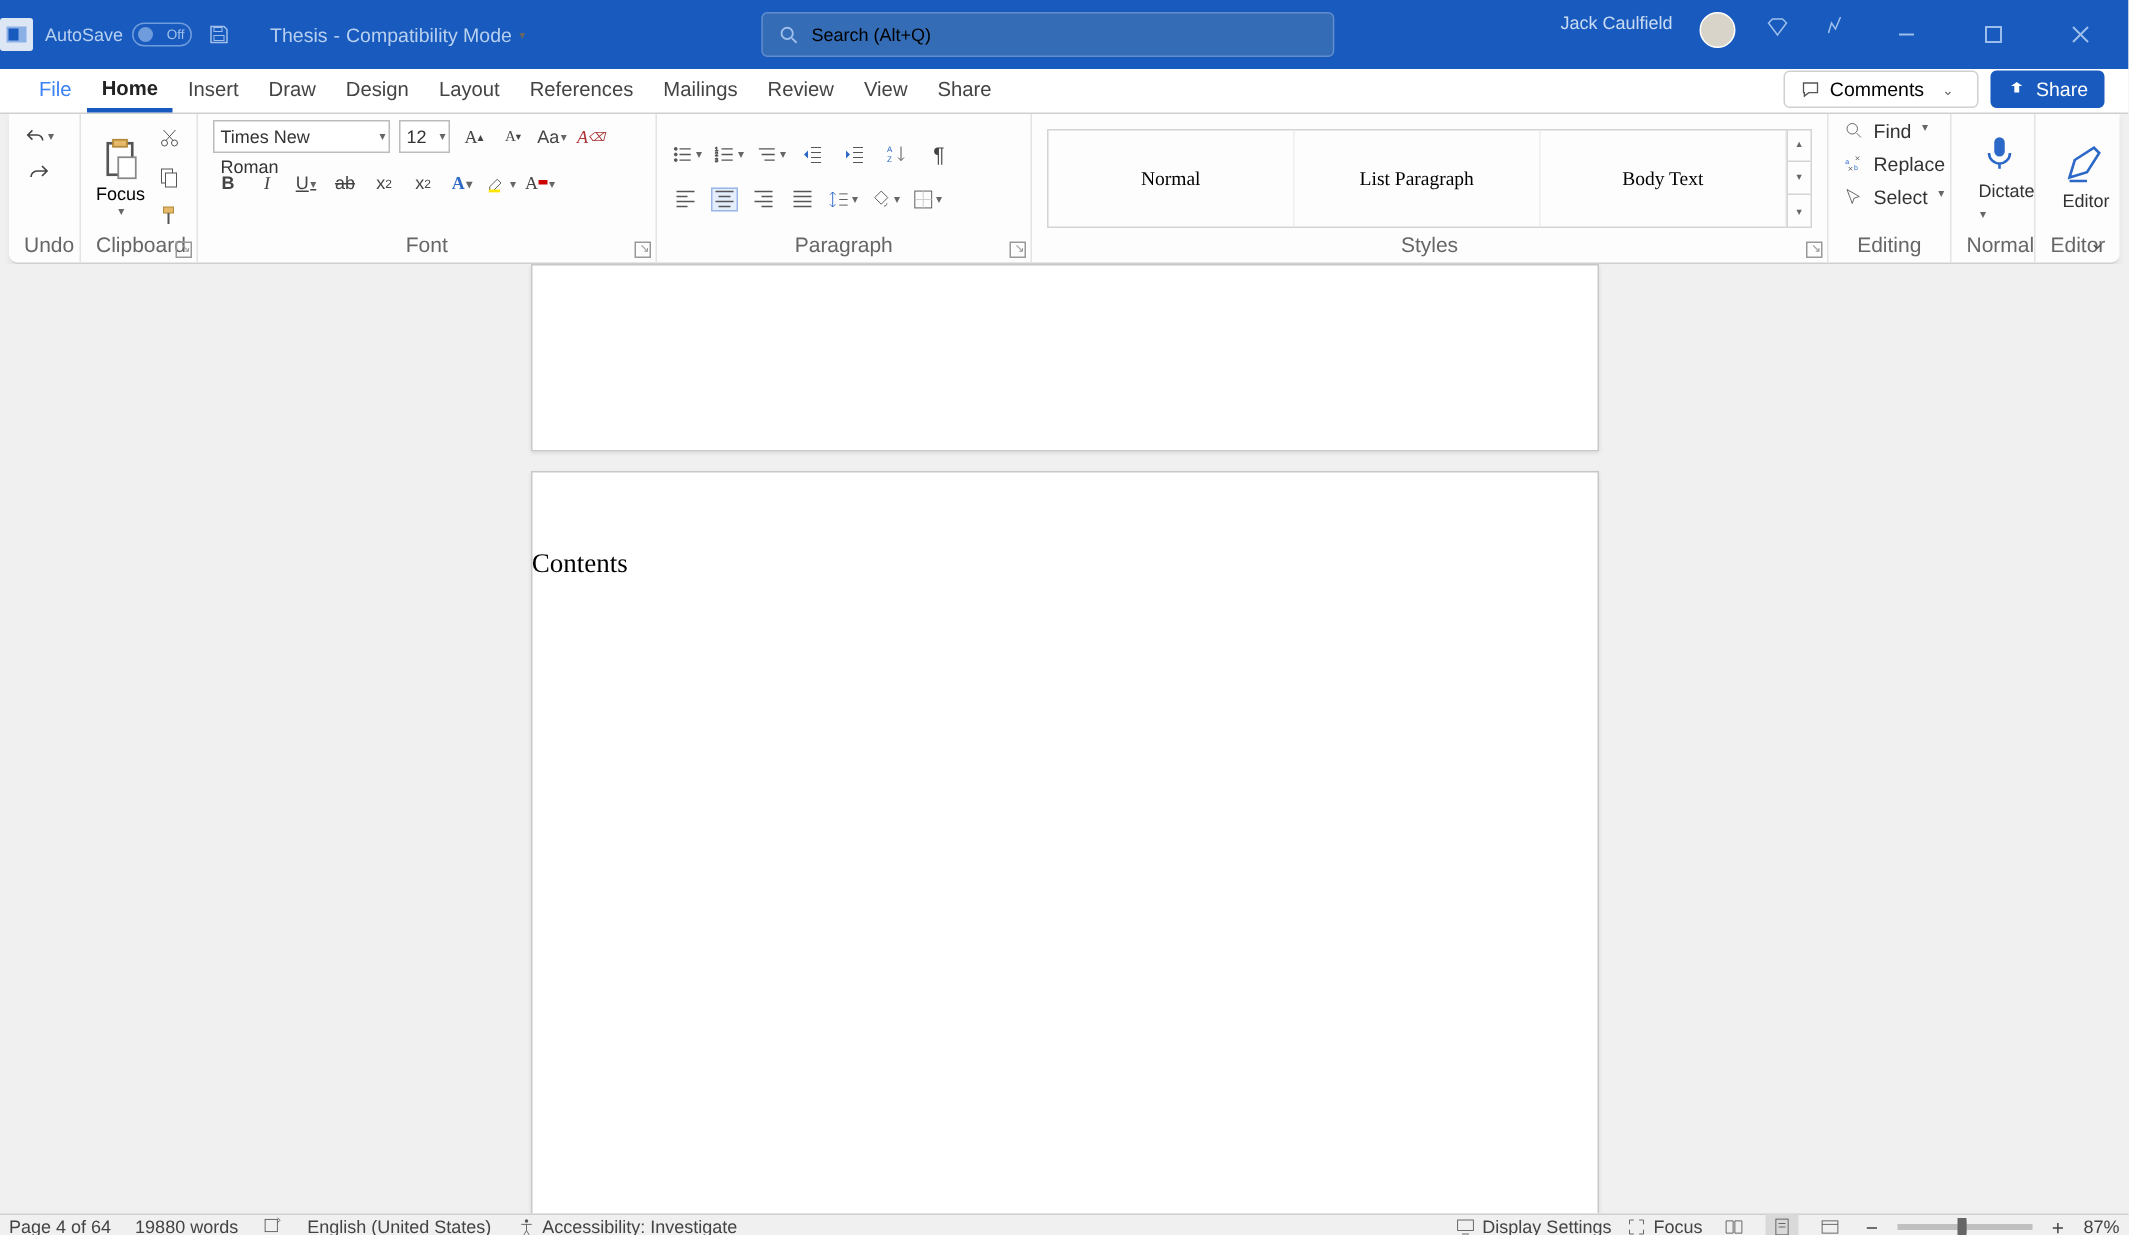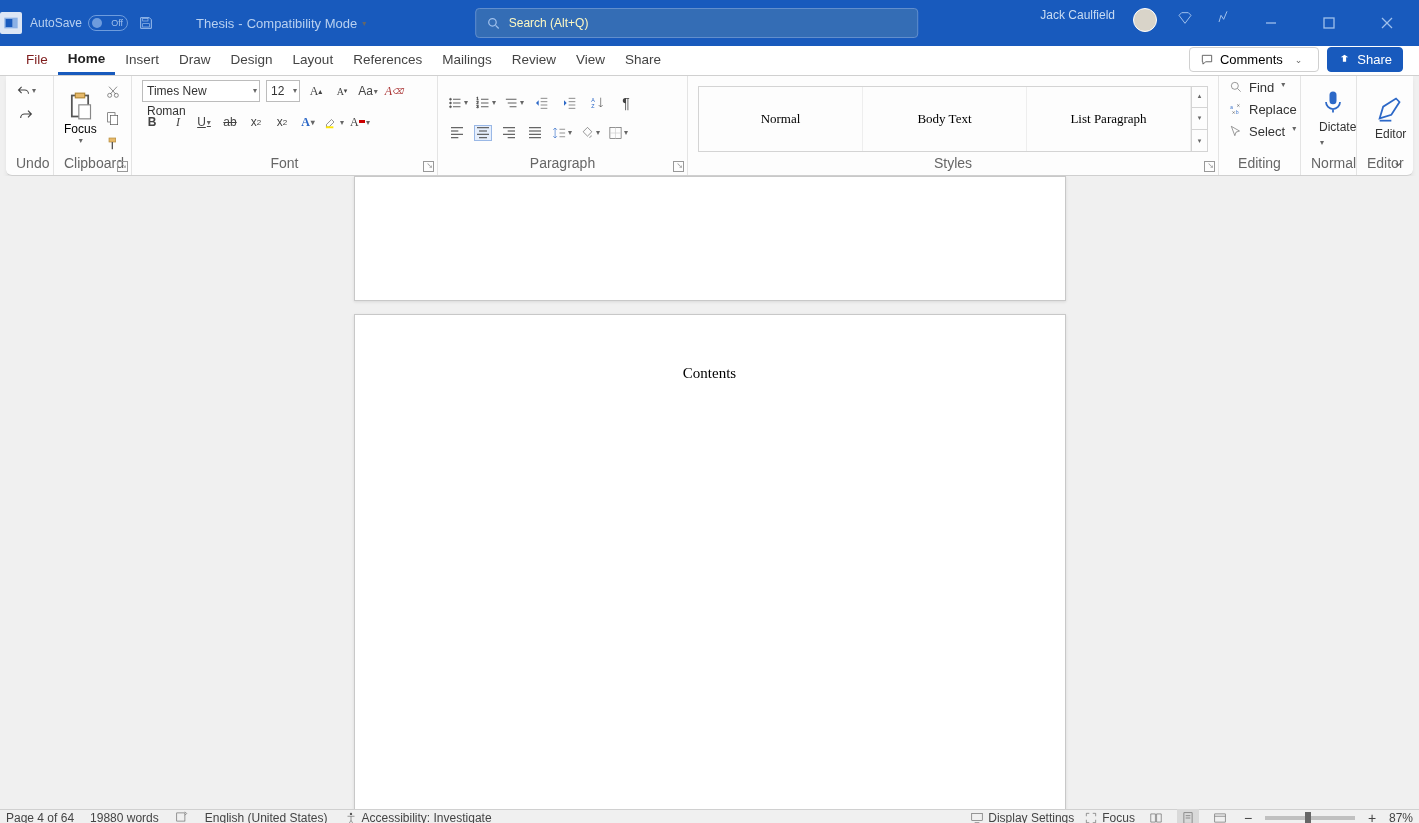--- a/index.html
+++ b/index.html
@@ -7,32 +7,32 @@
 
     
     .title-bar { height: 46px; background: #185abd; display: flex; align-items: center; color: #b8d0f0; position: relative; }
     .title-left { display: flex; align-items: center; gap: 8px; padding-left: 0; }
     .word-logo { width: 22px; height: 22px; background: #fff; border-radius: 2px; display: flex; align-items: center; justify-content: center; color: #185abd; font-weight: bold; font-size: 11px; opacity: 0.85; }
     .autosave { display: flex; align-items: center; gap: 6px; color:#b8d0f0; }
     .autosave-toggle { width: 40px; height: 16px; border: 1px solid #6e9cdd; border-radius: 8px; display: flex; align-items: center; padding: 0 4px; font-size: 9px; color:#9fc0ec; position: relative; }
     .autosave-toggle .knob { width: 10px; height: 10px; background:#6e9cdd; border-radius: 50%; position: absolute; left: 3px; }
     .autosave-toggle .off-txt { margin-left: auto; font-size: 9px; }
     .save-icon { width: 16px; height: 16px; fill:#9fc0ec; }
-    .doc-title-area { margin-left: 32px; color:#b8d0f0; font-size: 13px; display: flex; align-items: center; gap: 4px; }
-    .search-box { position: absolute; left: 50%; transform: translateX(-53%); top: 8px; width: 443px; height: 30px; background: #346db5; border: 1px solid #618ecd; border-radius: 4px; display: flex; align-items: center; padding: 0 10px; color:#fef9c3; gap: 8px; }
+    .doc-title-area { margin-left: 16px; color:#b8d0f0; font-size: 13px; display: flex; align-items: center; gap: 4px; }
+    .search-box { position: absolute; left: 50%; transform: translateX(-53%); top: 8px; width: 382px; height: 30px; background: #346db5; border: 1px solid #618ecd; border-radius: 4px; display: flex; align-items: center; padding: 0 10px; color:#000000; gap: 8px; }
     .search-box svg { width: 15px; height: 15px; stroke:#9fc0ec; fill: none; }
     .title-right { margin-left: auto; display: flex; align-items: flex-start; gap: 18px; padding-right: 12px; color:#9fc0ec; }
     .avatar { width: 24px; height: 24px; border-radius: 50%; background:#d9d4c9; border: 1px solid #fff; }
     .win-btn { width: 40px; height: 30px; display: flex; align-items: center; justify-content: center; }
     .win-btn svg { stroke:#9fc0ec; fill:none; }
 
     
     .tab-strip { height: 30px; background: #fff; display: flex; align-items: flex-end; padding: 0 16px; border-bottom: 1px solid #d0d0d0; }
     .tab { font-size: 13.5px; color:#444; padding: 0 10px; height: 30px; line-height: 30px; cursor: pointer; }
-    .tab.file { color: #7f1d1d; }
+    .tab.file { color: #3b82f6; }
     .tab.active { color:#222; font-weight: 600; border-bottom: 3px solid #185abd; height: 30px; line-height: 28px; }
     .tab-right { margin-left: auto; display: flex; align-items: center; gap: 8px; padding-bottom: 3px; }
     .pill-btn { border: 1px solid #d0d0d0; border-radius: 4px; padding: 4px 10px; display: flex; align-items: center; gap: 6px; background:#fff; font-size:13px; }
     .pill-btn.share { background:#185abd; color:#fff; border-color:#185abd; }
     .pill-btn.share svg { fill:#fff; }
     .chev { font-size: 9px; color:#666; padding:0 6px; }
 
     
     .ribbon { height: 100px; background: #fdfdfd; display: flex; border-bottom: 1px solid #cfcfcf; box-shadow: 0 3px 4px rgba(0,0,0,0.06); position: relative; margin: 0 6px; border-radius: 0 0 6px 6px; }
     .group { border-right: 1px solid #e4e4e4; padding: 4px 10px 2px; display: flex; flex-direction: column; justify-content: space-between; position: relative; }
@@ -86,21 +86,21 @@
     .big-btn .icon-slot { width:28px; height:28px; }
 
     .ribbon-arrow { position:absolute; right:10px; bottom:6px; font-size:12px; color:#555; }
 
     
     .doc-area { position: absolute; top: 176px; left: 0; right: 0; bottom: 14px; background:#f0f0f0; overflow: hidden; }
     .page { width: 712px; background:#fff; margin: 0 auto; border:1px solid #c8c8c8; box-shadow: 0 1px 3px rgba(0,0,0,0.1); }
     .page.prev { height: 125px; }
     .page.gap { height: 13px; background: transparent; border:none; box-shadow:none; }
     .page.curr { height: 800px; }
-    .contents-heading { text-align:center; font-family:"Times New Roman",serif; font-size:15px; color:#000; padding-top: 50px; }
+    .contents-heading { font-family:"Times New Roman",serif; font-size:18px; color:#000; padding-top: 50px; }
 
     
     .status-bar { position:absolute; bottom:0; left:0; right:0; height:14px; background:#f0f0f0; display:flex; align-items:center; font-size:12px; color:#444; padding: 3px 6px 0; border-top:1px solid #d0d0d0; }
     .status-left { display:flex; gap:16px; align-items:center; }
     .status-right { margin-left:auto; display:flex; gap:10px; align-items:center; }
     .view-btn { width:22px; height:18px; display:flex;align-items:center;justify-content:center; }
     .view-btn.active { background:#d9d9d9; }
     .zoom-slider { width:90px; height:4px; background:#c0c0c0; position:relative; }
     .zoom-slider .notch { width:1px; height:8px; background:#888; position:absolute; left:50%; top:-2px; }
     .zoom-slider .thumb { width:6px; height:12px; background:#666; position:absolute; left:44%; top:-4px; }
@@ -429,22 +429,22 @@
       </div>
     </div>
     <div class="group-label">Paragraph</div>
     <div class="dialog-launcher">↘</div>
   </div>
 
   <div class="group styles-group">
     <div class="group-body">
       <div class="gallery">
         <div class="gallery-item">Normal</div>
+        <div class="gallery-item">List Paragraph</div>
         <div class="gallery-item">Body Text</div>
-        <div class="gallery-item">List Paragraph</div>
         <div class="gallery-scroll">
           <div>▴</div>
           <div>▾</div>
           <div>▾</div>
         </div>
       </div>
     </div>
     <div class="group-label">Styles</div>
     <div class="dialog-launcher">↘</div>
   </div>

